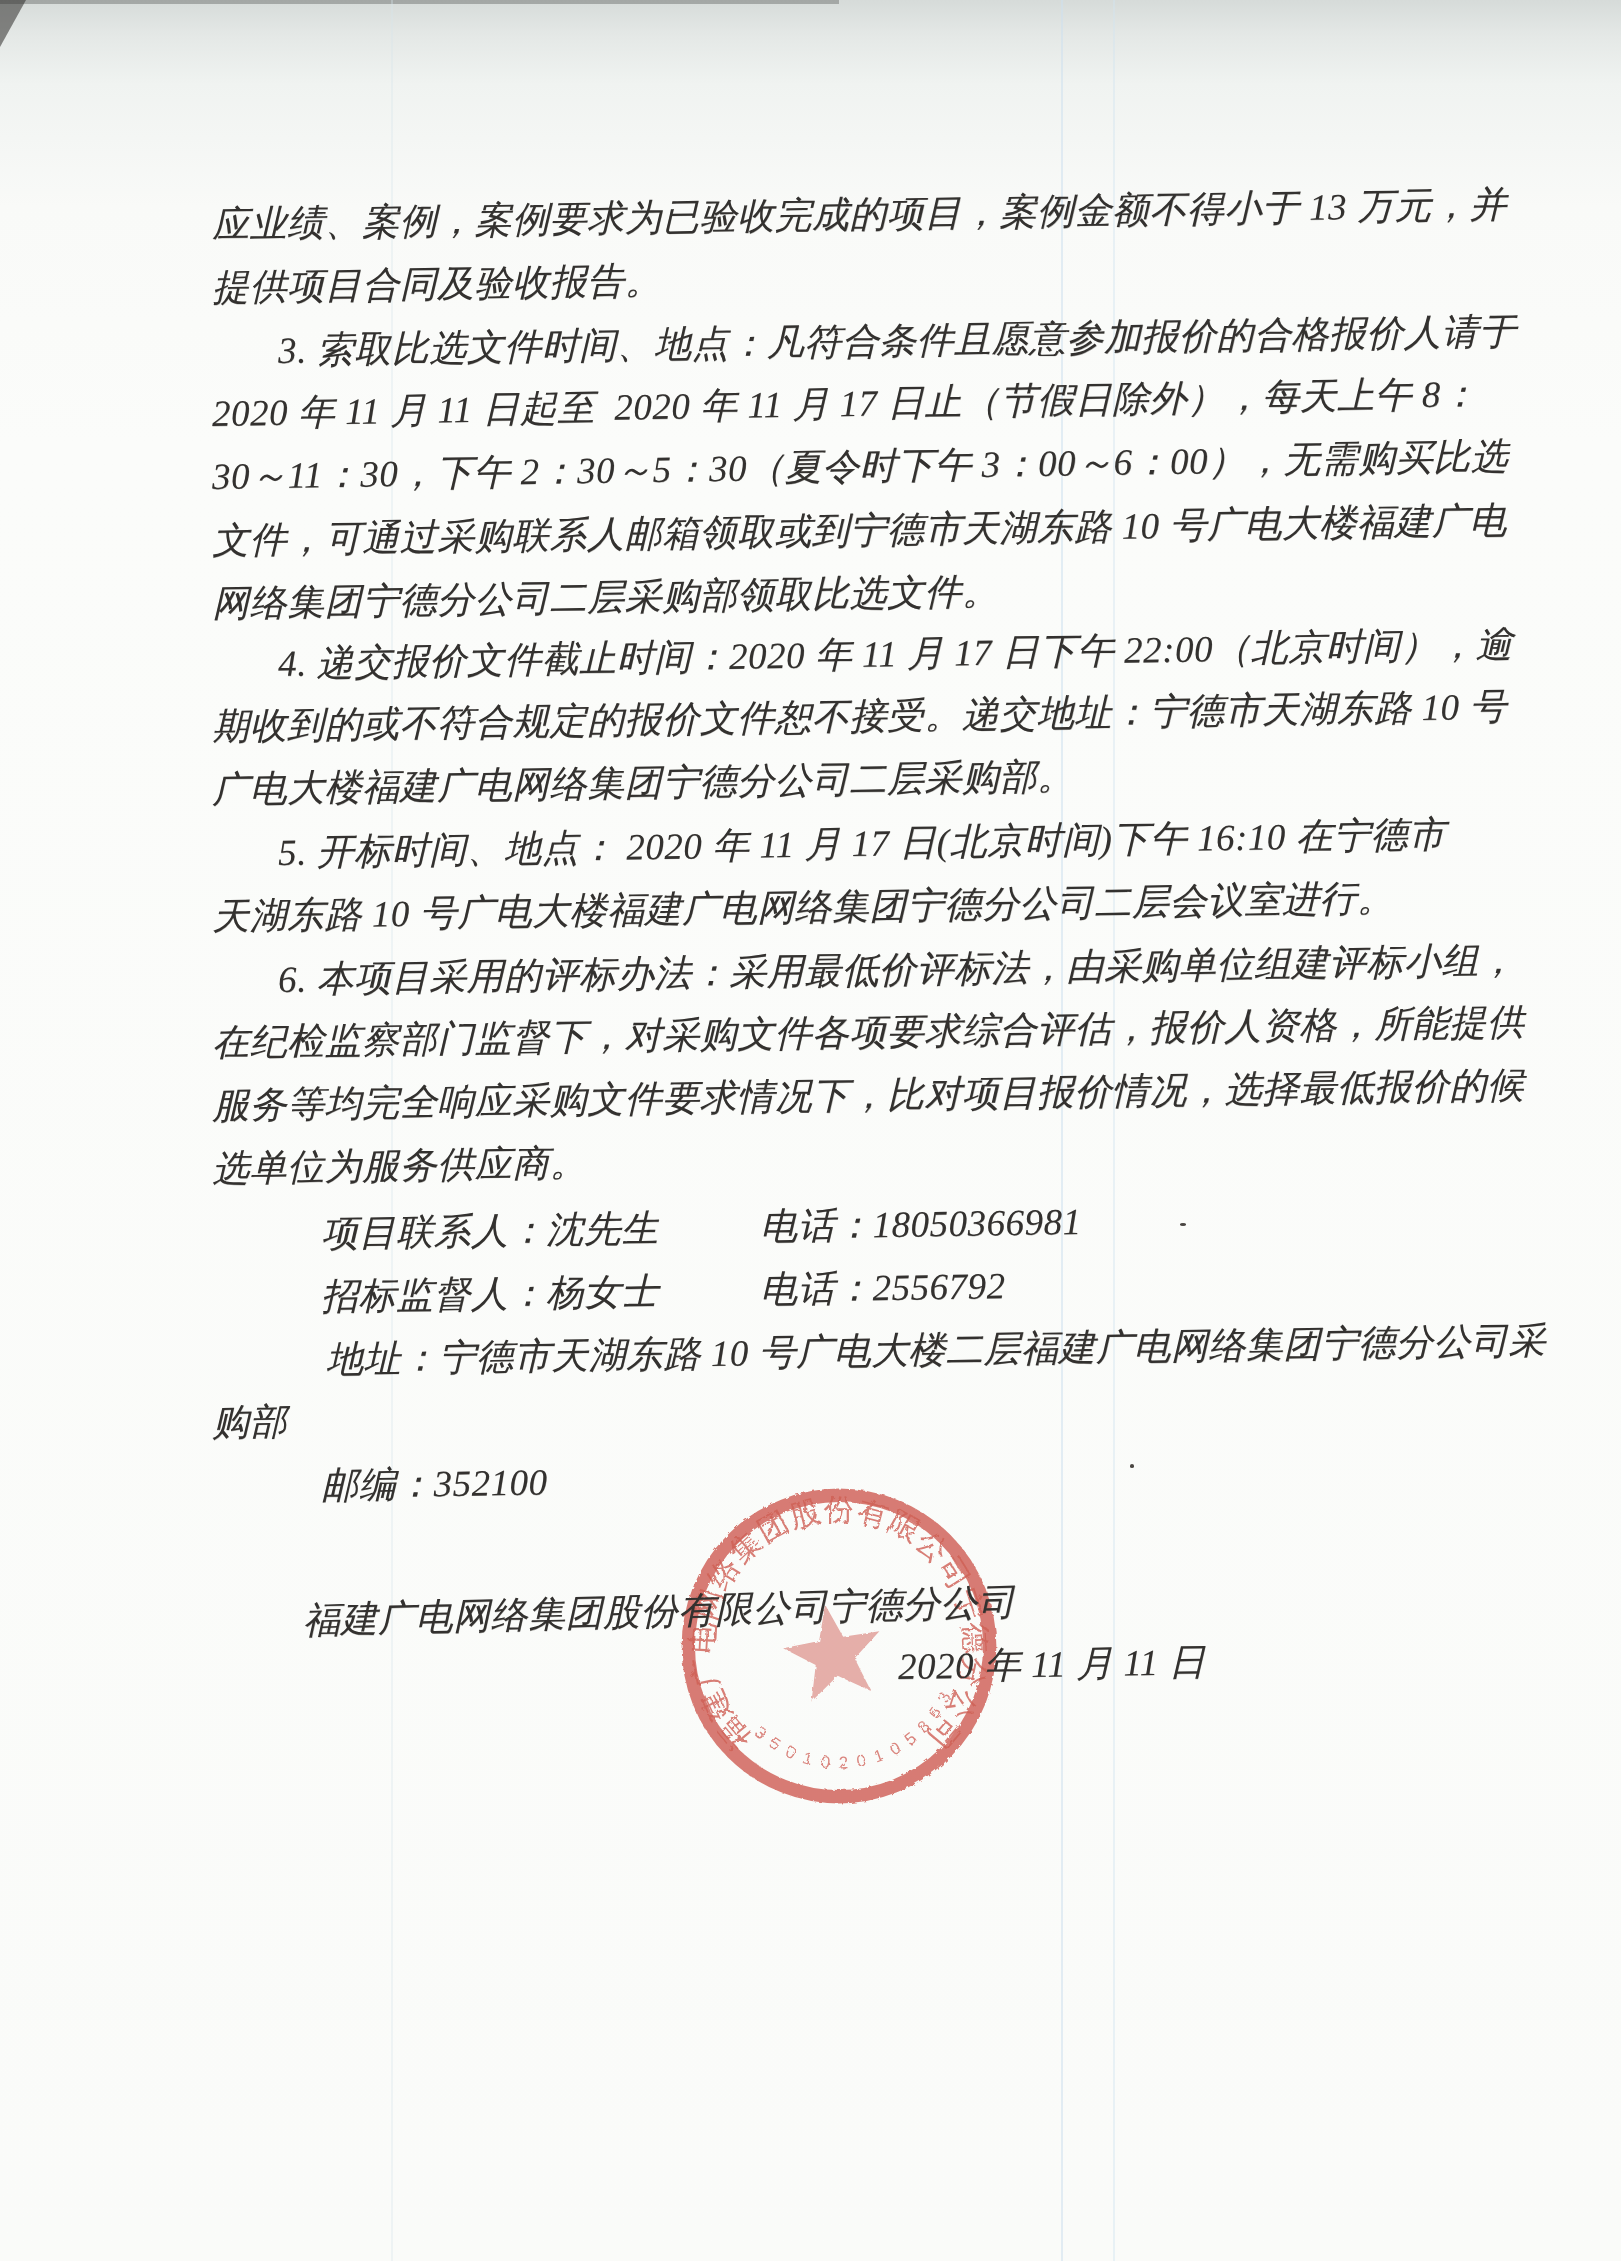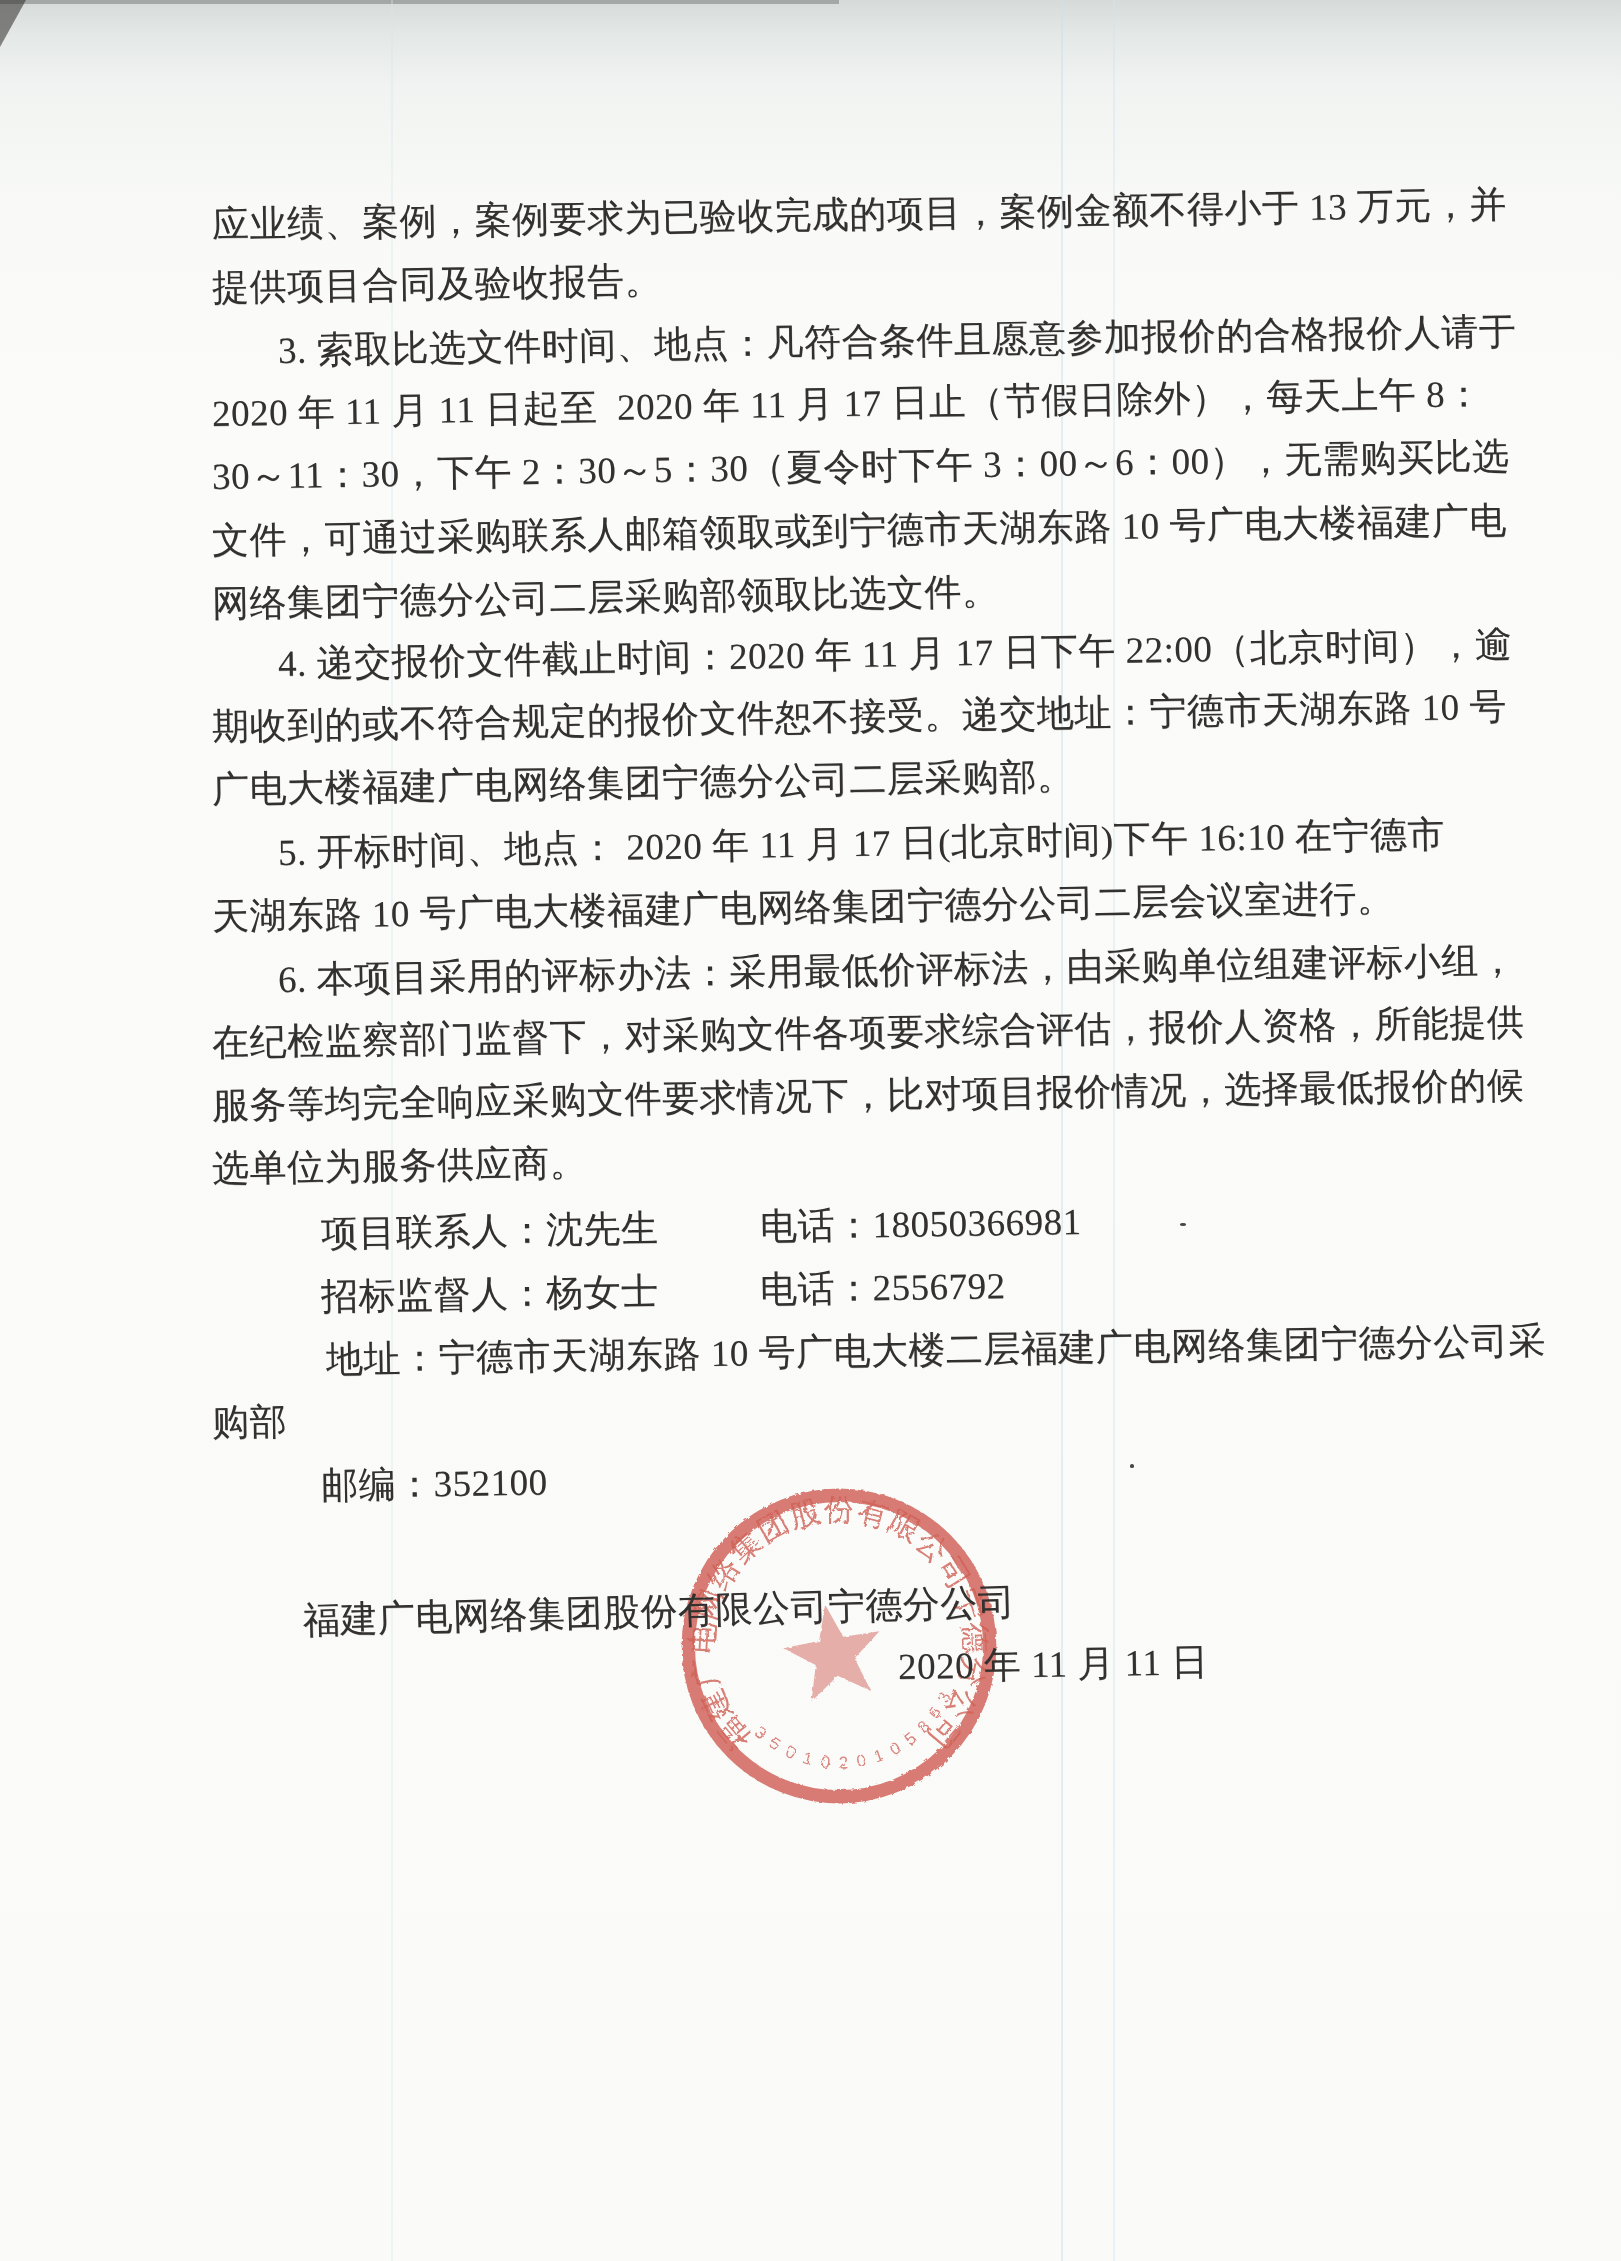--- a/index.html
+++ b/index.html
@@ -11,21 +11,21 @@
   }
   .scan-layer{position:absolute;inset:0;}
   .streak{position:absolute;top:0;height:2261px;pointer-events:none;}
   .corner-artifact{
     position:absolute;left:0;top:0;width:0;height:0;
     border-top:47px solid rgba(45,44,42,.55);
     border-right:26px solid transparent;
   }
   .top-edge{position:absolute;left:0;top:0;width:839px;height:4px;background:rgba(70,72,70,.35);}
   .speck{position:absolute;background:#4a4642;border-radius:50%;}
-  .text-layer{position:absolute;inset:0;z-index:2;}
+  .text-layer{position:absolute;inset:0;z-index:2;font-style:italic;}
   .line{
     position:absolute;
     font-size:37px;line-height:41px;
     color:#33312f;
     white-space:pre;
     letter-spacing:0.5px;
     transform:rotate(-0.9deg);
     transform-origin:0 50%;
     text-shadow:0.3px 0.4px 0.4px rgba(58,54,50,.38);
   }

